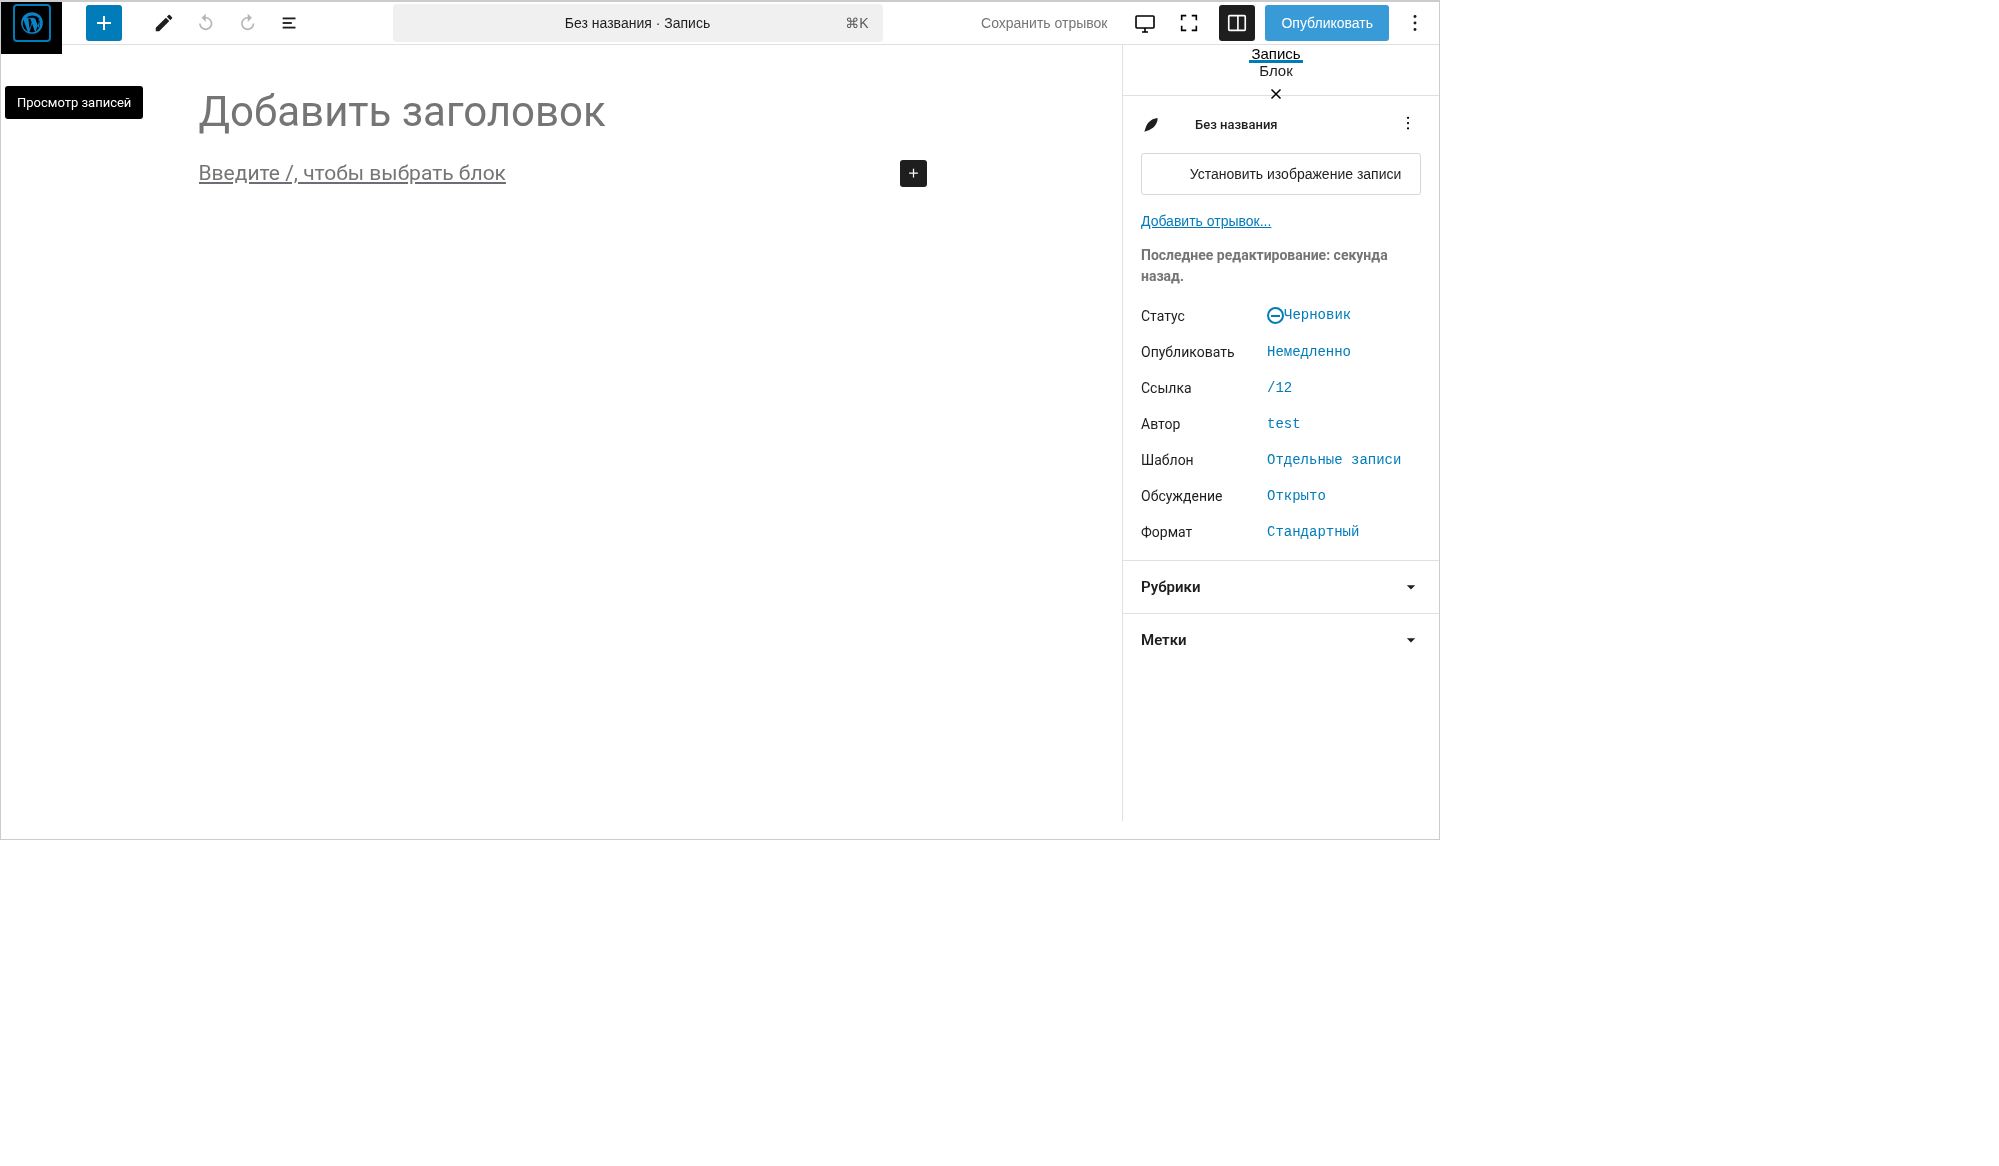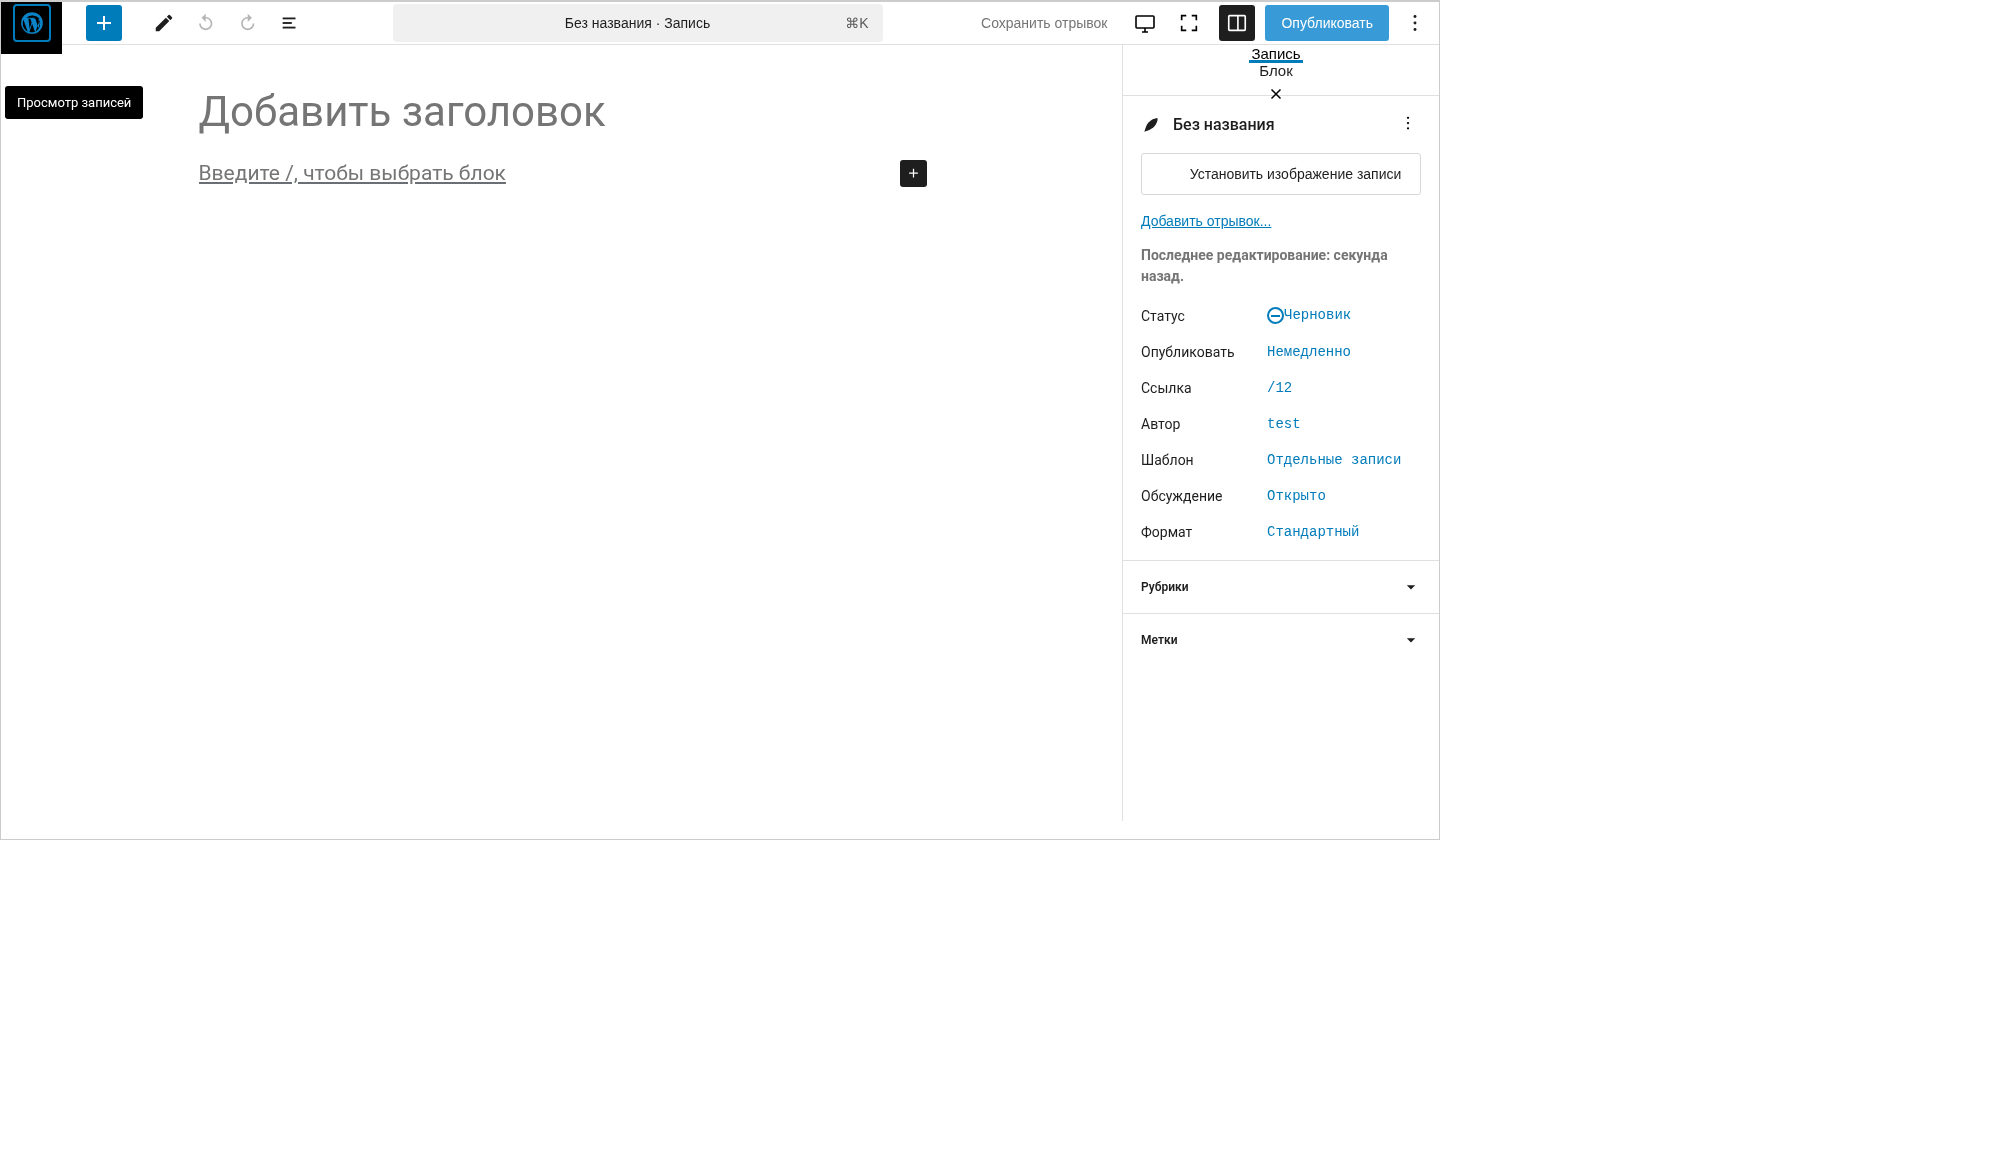--- a/index.html
+++ b/index.html
@@ -91,41 +91,41 @@
     padding:0 14px;height:51px;display:flex;align-items:center;font-size:15px;font-weight:500;
     border:none;background:transparent;cursor:pointer;color:#1e1e1e;position:relative;
   }
   .tab.active{color:#000;}
   .tab.active::after{content:"";position:absolute;left:12px;right:12px;bottom:-1px;height:3px;background:var(--wp-blue);}
   .tabs .spacer{flex:1;}
   .close-settings{border:none;background:transparent;cursor:pointer;padding:6px;}
 
   .panel{padding:14px 18px 20px;}
   .post-title-row{display:flex;align-items:center;gap:12px;}
-  .post-title-row .name{font-size:16px;font-weight:500;}
+  .post-title-row .name{font-size:13px;font-weight:500;margin-left:22px;}
   .dots-btn{margin-left:auto;border:none;background:transparent;cursor:pointer;padding:4px;}
   .featured-btn{
     width:100%;margin-top:14px;height:42px;border:1px solid #d7d7d7;border-radius:3px;
     background:#fff;font-size:14px;color:#1e1e1e;cursor:pointer;padding-left:35px;
   }
   .link-like{color:var(--wp-blue);text-decoration:underline;background:transparent;border:none;cursor:pointer;font-size:14px;padding:0;display:inline-block;margin-top:18px;}
   .last-edit{color:var(--muted);font-size:14px;margin-top:16px;line-height:1.5;font-weight:bold;}
 
   .kv{display:flex;align-items:center;margin-top:20px;}
   .kv .k{width:126px;color:#1e1e1e;font-size:14px;}
   .kv .v{color:var(--wp-blue);font-size:14px;cursor:pointer;display:flex;align-items:flex-start;gap:0;font-family:Liberation Mono, monospace;}
   .draft-ring{
     width:17px;height:17px;border:2px solid var(--wp-blue);border-radius:50%;
     display:inline-flex;align-items:center;justify-content:center;flex-shrink:0;
   }
   .draft-ring::after{content:"";width:9px;height:2px;background:var(--wp-blue);}
 
   .section-head{
     display:flex;align-items:center;justify-content:space-between;
-    padding:16px 18px;font-size:12px;font-weight:600;cursor:pointer;border-top:1px solid var(--border);
+    padding:16px 18px;font-size:15px;font-weight:600;cursor:pointer;border-top:1px solid var(--border);
   }
   .section-head svg{fill:currentColor;}
 </style>
 </head>
 <body>
 
 <div class="topbar">
   <button class="wp-logo-btn">
     <span class="ring">
       <svg width="26" height="26" viewBox="0 0 24 24">

